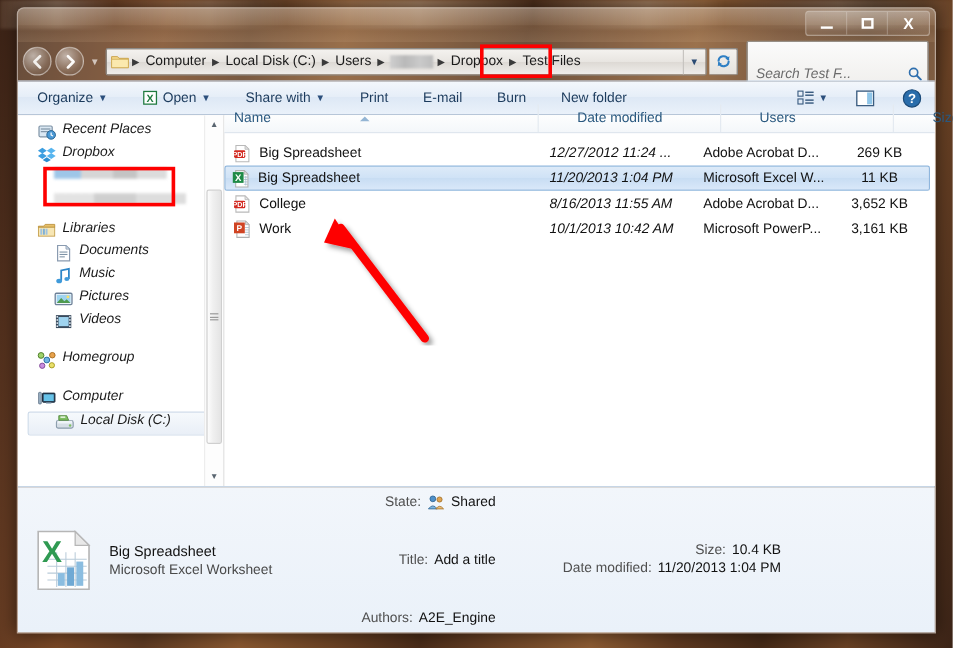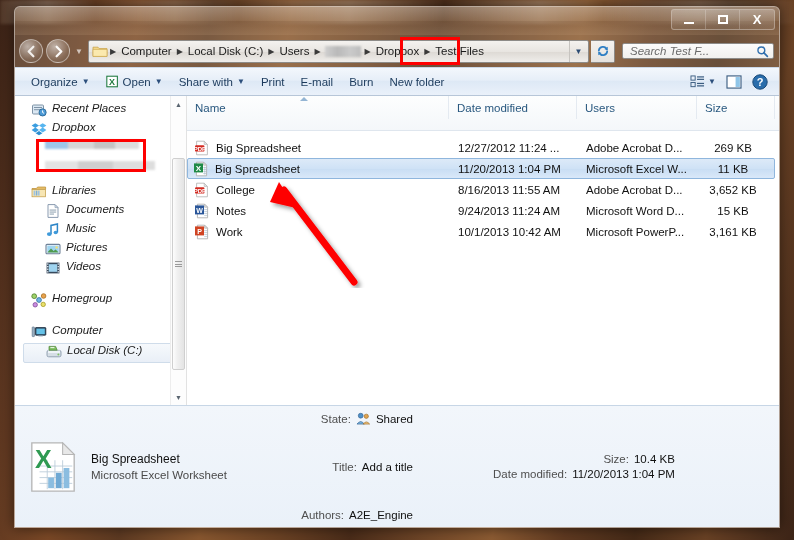--- a/index.html
+++ b/index.html
@@ -135,24 +135,24 @@
   }
   .refresh-btn {
     width: 24px; height: 23px; flex: 0 0 auto;
     background: linear-gradient(180deg,#f4f2ef,#e5e2de);
     border: 1px solid #8d8b88; border-left: none;
     border-radius: 0 2px 2px 0;
     display: flex; align-items: center; justify-content: center;
     margin-left: -1px;
   }
   .searchbox {
-    flex: 0 0 152px; height: 16px; margin-left: 4px;
+    flex: 0 0 152px; height: 35px; margin-left: 4px;
     background: linear-gradient(180deg,#fbfbfb,#f1f0ee);
     border: 1px solid #8d8b88; border-radius: 2px;
-    display: flex; align-items: center;
+    display: flex; align-items: flex-end;
     padding: 0 4px 0 7px;
   }
   .searchbox .ph {
     flex: 1; font-size: 11.5px; color: #6b6b6b; font-style: italic;
     white-space: nowrap; overflow: hidden;
   }
 
   
   .menubar {
     height: 21px; flex: 0 0 auto;
@@ -165,21 +165,21 @@
   .menubar span { cursor: default; }
 
   
   .toolbar {
     height: 29px; flex: 0 0 auto;
     background: linear-gradient(180deg,#f3f7fc 0%,#e6eef8 46%,#dde8f5 47%,#eaf1fa 100%);
     border-top: 1px solid #cbd8e8;
     border-bottom: 1px solid #b7c6d8;
     display: flex; align-items: center;
     padding: 0 6px 0 8px;
-    font-size: 11.5px; color: #1b3a5c;
+    font-size: 11.5px; color: #1b3a5c; gap: 13px;
   }
   .tb-item {
     display: flex; align-items: center; gap: 4px;
     padding: 3px 8px; border-radius: 2px; cursor: default;
     white-space: nowrap;
   }
   .caret { font-size: 8px; color: #2c4f7c; }
   .tb-spacer { flex: 1 1 auto; }
   .tb-icon-btn {
     display:flex; align-items:center; gap:3px;
@@ -238,25 +238,26 @@
     background: linear-gradient(90deg,#fdfdfd,#f0f0f0 40%,#e4e4e4);
     border: 1px solid #cfcfcf; border-radius: 2px;
     display: flex; align-items: center; justify-content: center;
   }
   .sb-grip { width: 7px; }
   .sb-grip i { display:block; height:1px; background:#9b9b9b; margin:1.5px 0; }
 
   
   .filelist { flex: 1 1 auto; display: flex; flex-direction: column; min-width: 0; background:#fff; }
   .col-headers {
-    height: 35px; display: flex; align-items: flex-start;
+    height: 15px; display: flex; align-items: flex-end;
     background: linear-gradient(180deg,#fdfefe,#f4f7fa);
     border-bottom: 1px solid #dfe6ee;
     font-size: 11.5px; color: #29587f;
     position: relative;
+    gap: 24px;
   }
   .ch {
     height: 23px; display: flex; align-items: center;
     padding-left: 8px; border-right: 1px solid #e4eaf1;
     cursor: default; white-space: nowrap; overflow:hidden;
   }
   .ch.c-name { flex: 0 0 262px; }
   .ch.c-date { flex: 0 0 128px; }
   .ch.c-type { flex: 0 0 120px; }
   .ch.c-size { flex: 0 0 78px; }
@@ -273,21 +274,21 @@
     font-size: 11.5px; color: #111; cursor: default;
     border: 1px solid transparent;
   }
   .row.selected {
     background: linear-gradient(180deg,#ddeaf8 0%,#cfe2f6 50%,#c8ddf3 51%,#d9e8f9 100%);
     border: 1px solid #8fb6dd; border-radius: 2px;
     margin: 0 4px 0 0;
   }
   .cell { padding-left: 8px; white-space: nowrap; overflow: hidden; }
   .cell.c-name { flex: 0 0 262px; display: flex; align-items: center; gap: 6px; padding-left: 6px; }
-  .cell.c-date { flex: 0 0 128px; }
+  .cell.c-date { flex: 0 0 128px; font-style: italic; }
   .cell.c-type { flex: 0 0 120px; }
   .cell.c-size { flex: 0 0 78px; text-align: center; padding-right: 8px; padding-left:0; }
   .row.selected .cell.c-name { padding-left: 5px; }
   .fico { width: 16px; height: 16px; flex: 0 0 16px; }
 
   
   .details {
     flex: 0 0 70px;
     background: linear-gradient(180deg,#f2f6fb 0%,#eaf1f9 100%);
     border-top: 1px solid #c7d6e6;
@@ -679,37 +680,20 @@
                 <rect x="1" y="5.2" width="9.4" height="6.4" rx="1.2" fill="#d32a21"></rect>
                 <text x="5.7" y="10.6" font-family="Liberation Sans, sans-serif" font-size="6" font-weight="bold" fill="#fff" text-anchor="middle">PDF</text>
               </svg>
               <span>College</span>
             </div>
             <div class="cell c-date">8/16/2013 11:55 AM</div>
             <div class="cell c-type">Adobe Acrobat D...</div>
             <div class="cell c-size">3,652 KB</div>
           </div>
 
-          <div class="row">
-            <div class="cell c-name">
-              <svg class="fico" viewBox="0 0 16 16">
-                <path d="M3.4 1.2 L10.6 1.2 L13.6 4.2 L13.6 14.8 L3.4 14.8 Z" fill="#fff" stroke="#b0b0b0" stroke-width=".9"></path>
-                <path d="M10.6 1.2 L10.6 4.2 L13.6 4.2 Z" fill="#e2e2e2" stroke="#b0b0b0" stroke-width=".7"></path>
-                <rect x="1" y="2.4" width="9" height="9" fill="#2a5699"></rect>
-                <text x="5.5" y="9.8" font-family="Liberation Sans, sans-serif" font-size="7" font-weight="bold" fill="#fff" text-anchor="middle">W</text>
-                <g stroke="#9fb6c8" stroke-width=".6">
-                  <path d="M10.2 6.6 H13.4 M10.2 8.6 H13.4 M10.2 10.6 H13.4 M10.2 12.6 H13.4"></path>
-                </g>
-              </svg>
-              <span>Notes</span>
-            </div>
-            <div class="cell c-date">9/24/2013 11:24 AM</div>
-            <div class="cell c-type">Microsoft Word D...</div>
-            <div class="cell c-size">15 KB</div>
-          </div>
 
           <div class="row">
             <div class="cell c-name">
               <svg class="fico" viewBox="0 0 16 16">
                 <path d="M3.4 1.2 L10.6 1.2 L13.6 4.2 L13.6 14.8 L3.4 14.8 Z" fill="#fff" stroke="#b0b0b0" stroke-width=".9"></path>
                 <path d="M10.6 1.2 L10.6 4.2 L13.6 4.2 Z" fill="#e2e2e2" stroke="#b0b0b0" stroke-width=".7"></path>
                 <rect x="1" y="2.4" width="9" height="9" fill="#d04423"></rect>
                 <text x="5.5" y="9.8" font-family="Liberation Sans, sans-serif" font-size="7" font-weight="bold" fill="#fff" text-anchor="middle">P</text>
                 <g stroke="#9fb6c8" stroke-width=".6">
                   <path d="M10.2 6.6 H13.4 M10.2 8.6 H13.4 M10.2 10.6 H13.4 M10.2 12.6 H13.4"></path>
@@ -761,21 +745,21 @@
         <div class="det-line">
           <span class="det-label">Title:</span>
           <span class="det-val">Add a title</span>
         </div>
         <div class="det-line">
           <span class="det-label">Authors:</span>
           <span class="det-val">A2E_Engine</span>
         </div>
       </div>
 
-      <div class="det-col c3" style="margin-left:80px;">
+      <div class="det-col c3" style="margin-left:56px;">
         <div class="det-line">
           <span class="det-label">Size:</span>
           <span class="det-val">10.4 KB</span>
         </div>
         <div class="det-line">
           <span class="det-label">Date modified:</span>
           <span class="det-val">11/20/2013 1:04 PM</span>
         </div>
       </div>
     </div>

